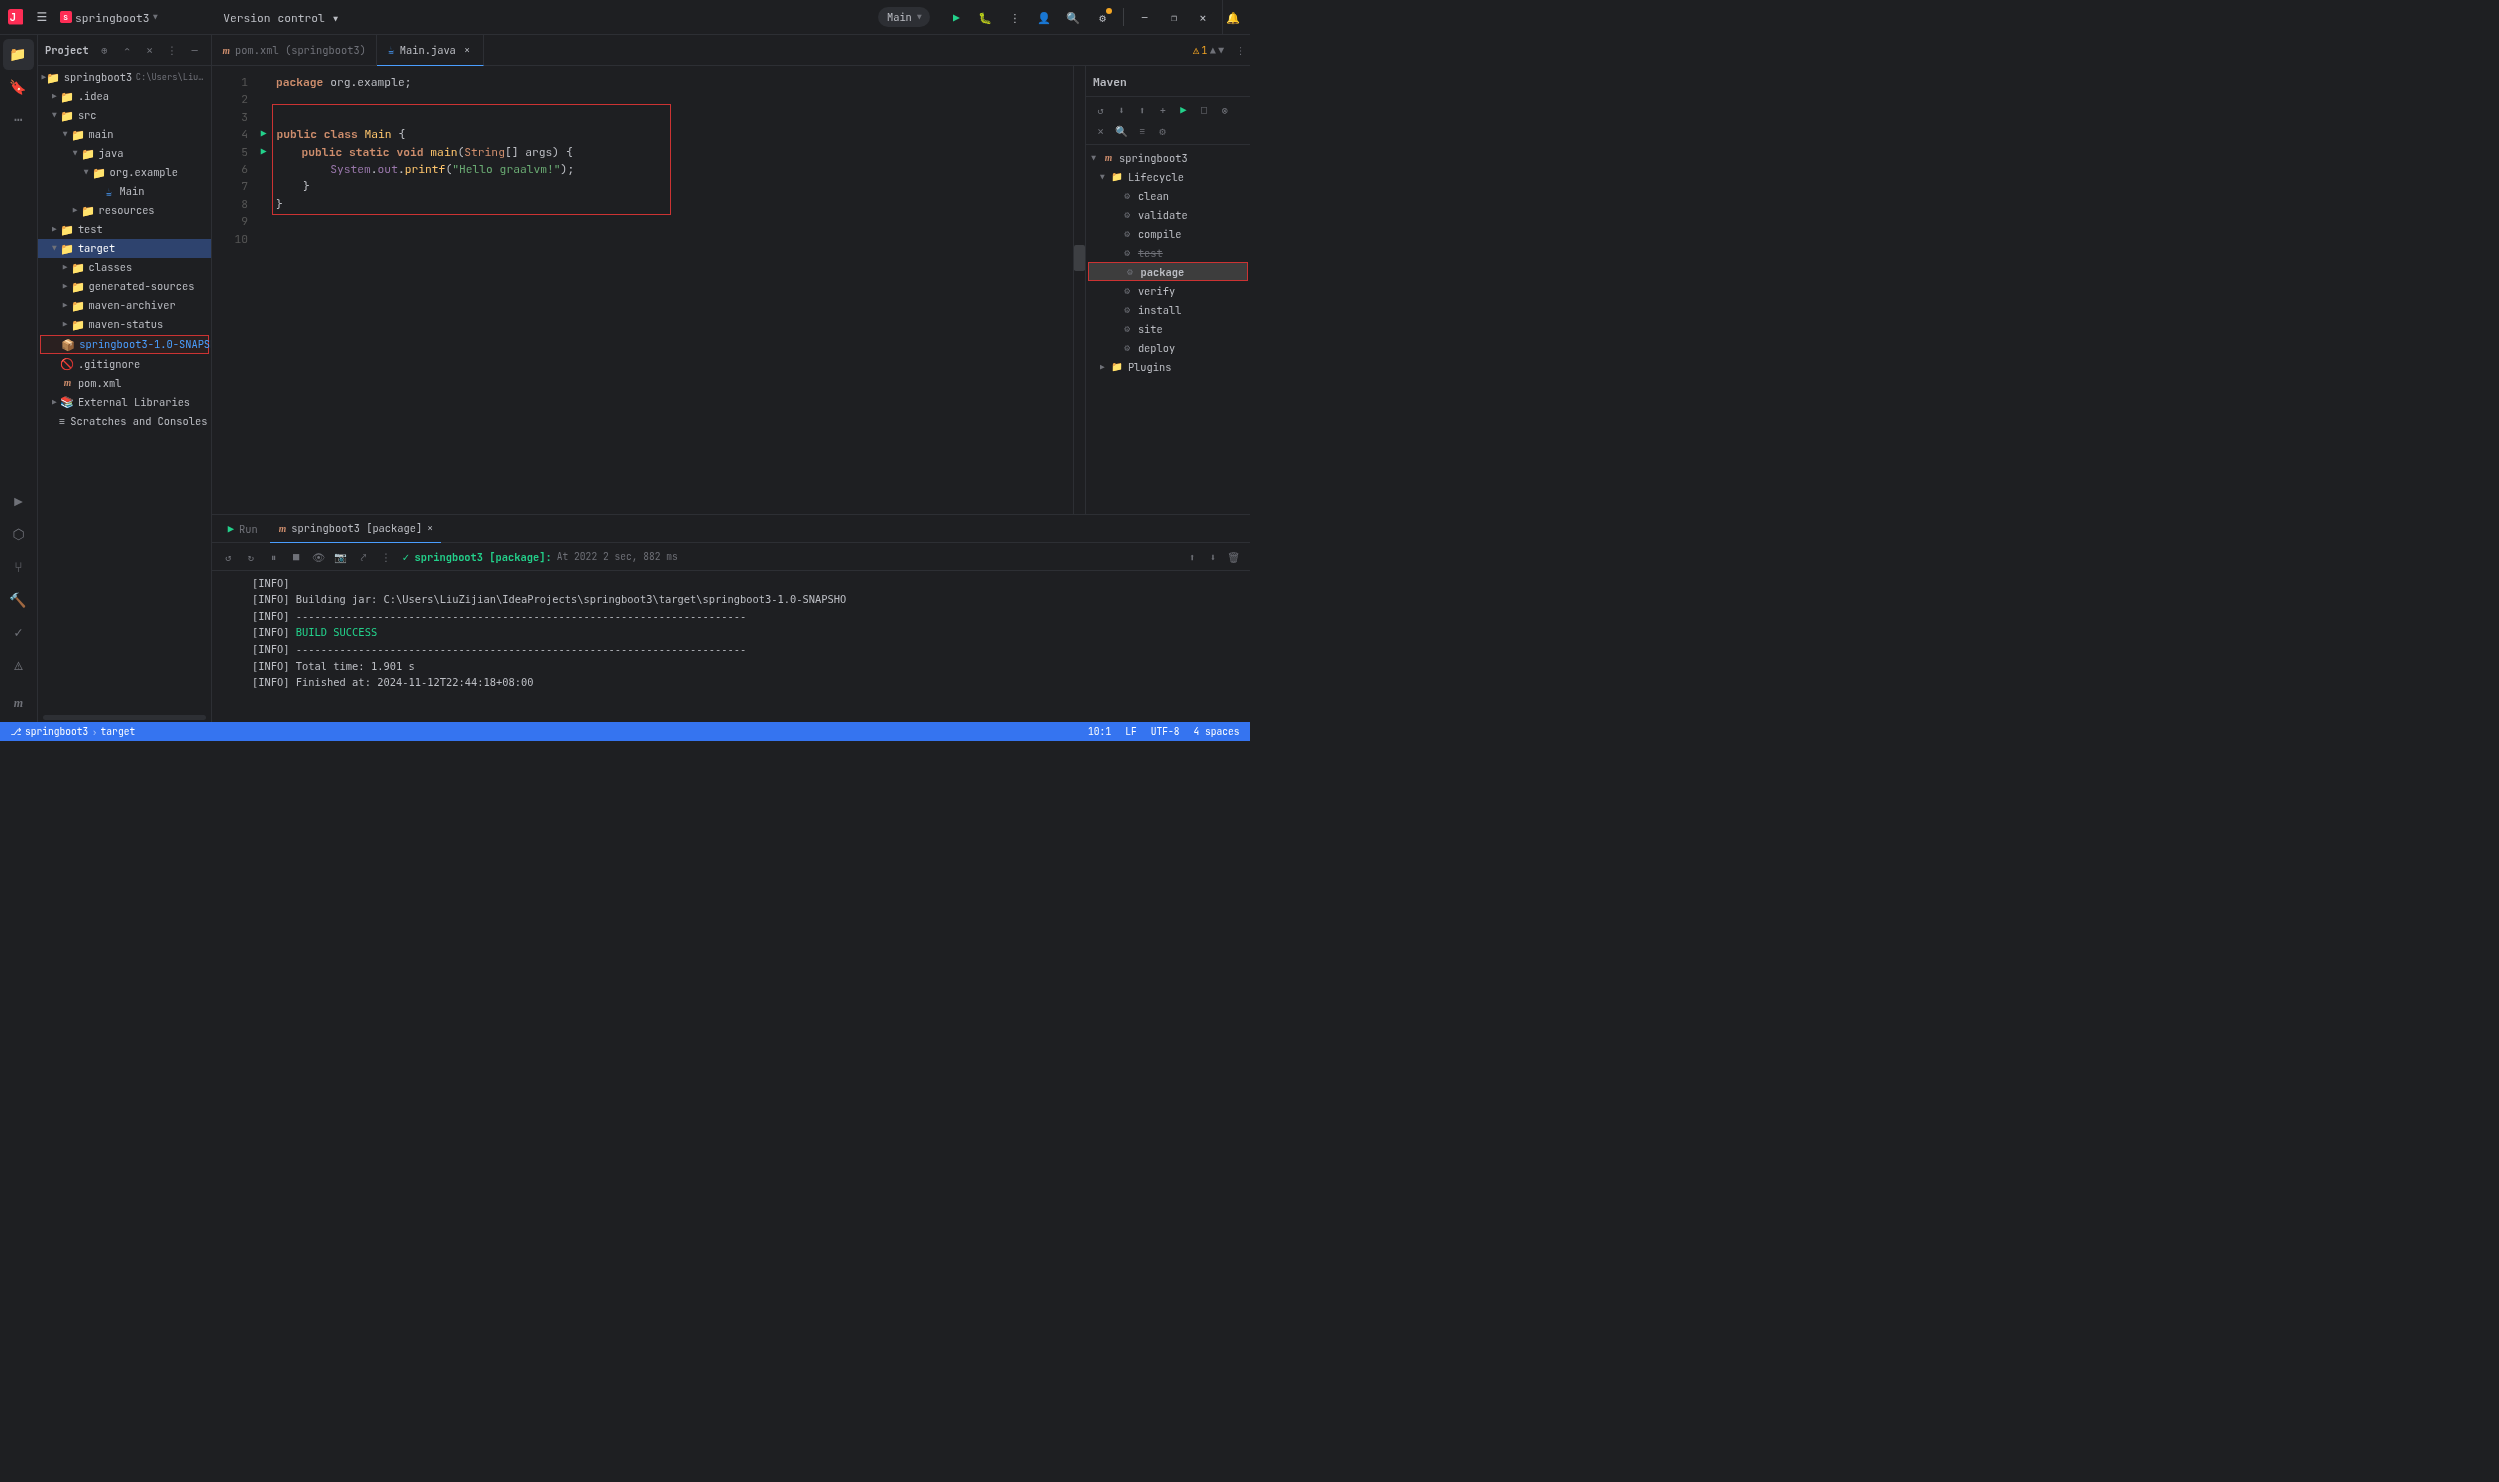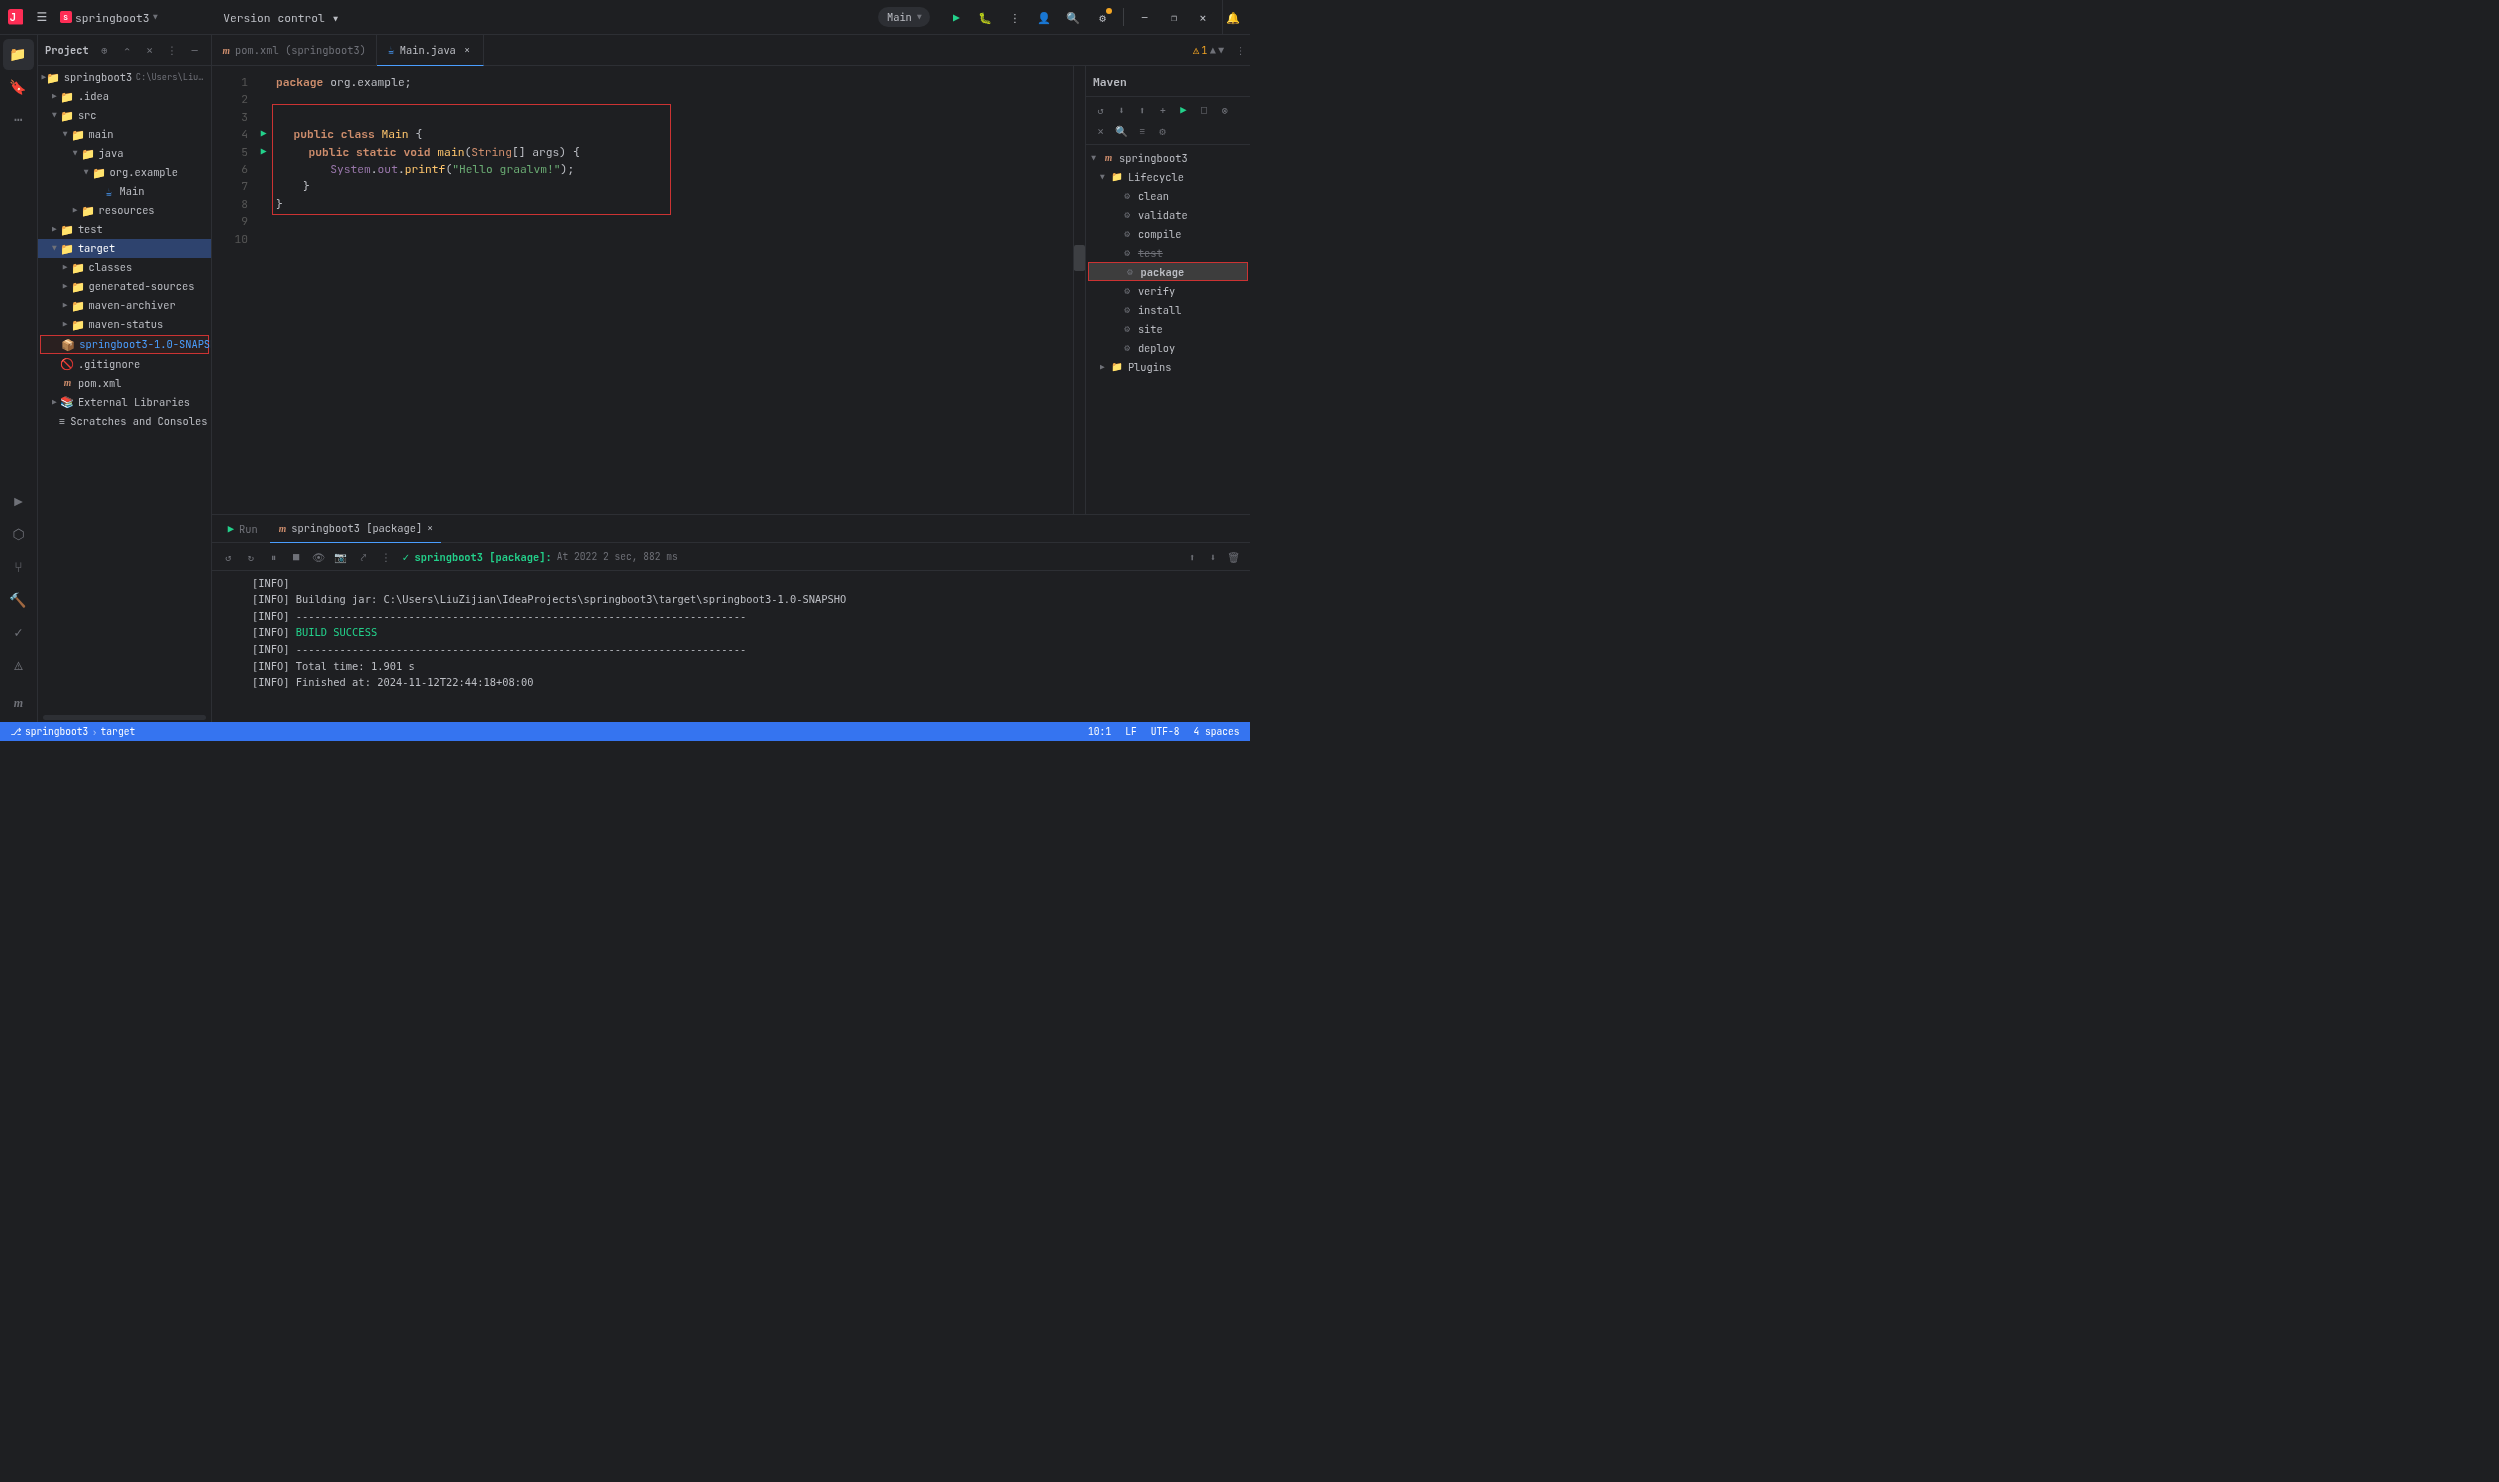--- a/index.html
+++ b/index.html
@@ -515,24 +515,24 @@
 
         <div style="flex:1;padding:7px 0;overflow:auto;position:relative">
 
           <div style="position:absolute;top:38px;left:0;width:399px;height:111px;border:1.7px solid #cc3333;pointer-events:none;z-index:5"></div>
 
           <div style="line-height:17.4px;height:17.4px;padding-left:3.5px">
             <span class="kw">package</span><span class="normal"> </span><span class="pkg">org.example</span><span class="normal">;</span>
           </div>
           <div style="line-height:17.4px;height:17.4px;padding-left:3.5px"> </div>
           <div style="line-height:17.4px;height:17.4px;padding-left:3.5px"> </div>
-          <div style="line-height:17.4px;height:17.4px;padding-left:21px">
+          <div style="line-height:17.4px;height:17.4px;padding-left:4px">
             <span class="kw">public</span><span class="normal"> </span><span class="kw">class</span><span class="normal"> </span><span style="color:#ffc66d">Main</span><span class="normal"> {</span>
           </div>
-          <div style="line-height:17.4px;height:17.4px;padding-left:9px">
+          <div style="line-height:17.4px;height:17.4px;padding-left:2px">
             <span class="normal">&nbsp;&nbsp;&nbsp;&nbsp;</span><span class="kw">public</span><span class="normal"> </span><span class="kw">static</span><span class="normal"> </span><span class="kw">void</span><span class="normal"> </span><span class="method">main</span><span class="normal">(</span><span class="type">String</span><span class="normal">[] args) {</span>
           </div>
           <div style="line-height:17.4px;height:17.4px;padding-left:3.5px">
             <span class="normal">&nbsp;&nbsp;&nbsp;&nbsp;&nbsp;&nbsp;&nbsp;&nbsp;</span><span style="color:#9876aa">System</span><span class="normal">.</span><span style="color:#9876aa">out</span><span class="normal">.</span><span class="method">printf</span><span class="normal">(</span><span class="str">"Hello graalvm!"</span><span class="normal">);</span>
           </div>
           <div style="line-height:17.4px;height:17.4px;padding-left:3.5px">
             <span class="normal">&nbsp;&nbsp;&nbsp;&nbsp;}</span>
           </div>
           <div style="line-height:17.4px;height:17.4px;padding-left:3.5px">
             <span class="normal">}</span>

